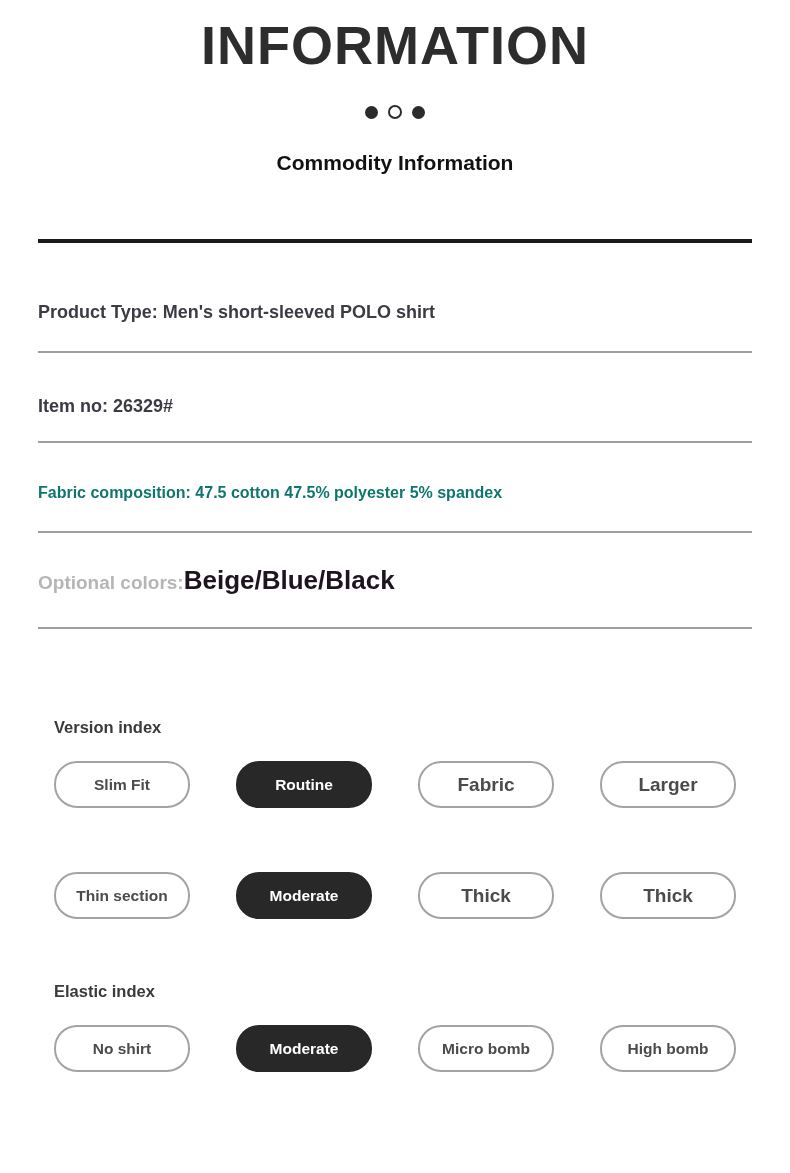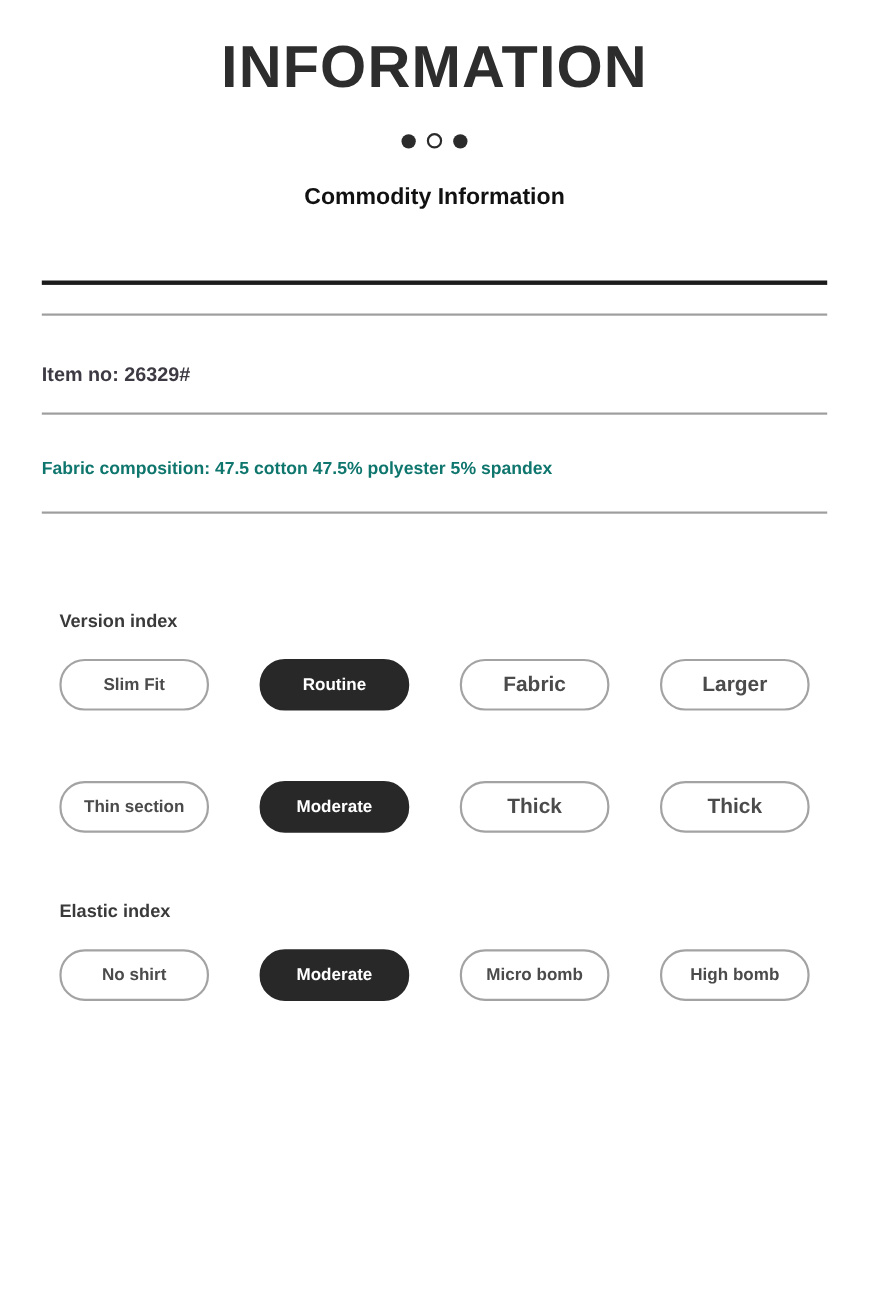--- a/index.html
+++ b/index.html
@@ -1,20 +1,20 @@
 <!DOCTYPE html>
 <html><head>
 <meta charset="utf-8">
 <style>
   html, body { margin: 0; padding: 0; background: #ffffff; }
   .page {
     position: relative;
     width: 790px;
     height: 1143px;
-    margin: 16px auto;
+    margin: 0 auto;
     background: #ffffff;
     font-family: "Liberation Sans", sans-serif;
     overflow: hidden;
   }
 
   
   .main-title {
     margin: 0;
     padding-top: 16px;
     text-align: center;
@@ -141,33 +141,38 @@
     <span class="dot"></span>
   </div>
 
   <h2 class="sub-title">Commodity Information</h2>
 
   <div class="rule-thick"></div>
 
   <div class="specs">
 
     <div class="spec-row product">
+      <p class="spec-text">Product Type: Men's short-sleeved POLO shirt</p>
       <div class="rule-thin"></div>
     </div>
 
     <div class="spec-row item">
       <p class="spec-text">Item no: 26329#</p>
       <div class="rule-thin"></div>
     </div>
 
     <div class="spec-row fabric">
       <p class="spec-text">Fabric composition: 47.5 cotton 47.5% polyester 5% spandex</p>
       <div class="rule-thin"></div>
     </div>
 
+    <div class="spec-row colors">
+      <p class="line"><span class="muted-label">Optional colors:</span><span class="colors-value">Beige/Blue/Black</span></p>
+      <div class="rule-thin"></div>
+    </div>
 
   </div>
 
   <div class="option-group g1">
     <p class="group-label">Version index</p>
     <div class="pill-row">
       <button class="pill">Slim Fit</button>
       <button class="pill selected">Routine</button>
       <button class="pill lg">Fabric</button>
       <button class="pill lg">Larger</button>

